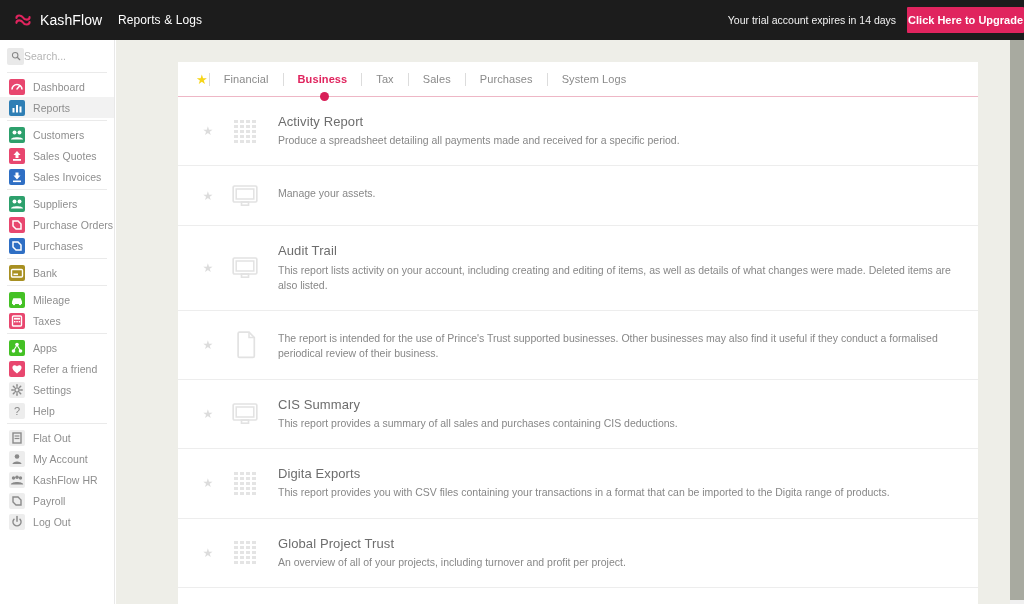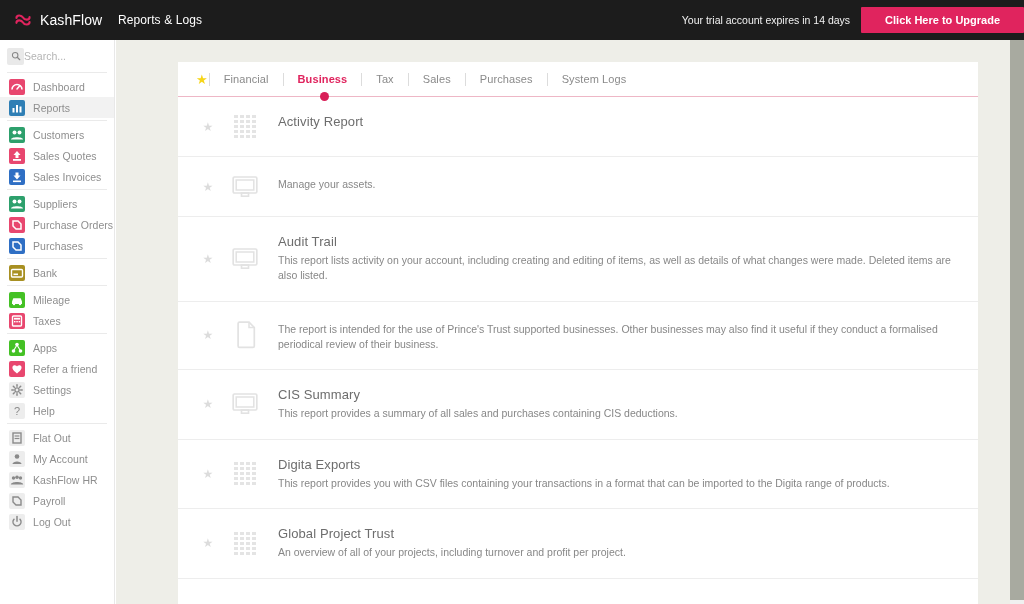--- a/index.html
+++ b/index.html
@@ -33,21 +33,21 @@
   .topbar-right {
     margin-left: auto; display: flex; align-items: center; height: 40px;
   }
   .trial-text {
     color: #f2f2f2; font-size: 10.5px; font-weight: normal;
     padding-right: 11px; white-space: nowrap;
   }
   .upgrade-btn {
     background: #e0245e; color: #ffffff;
     font-size: 11px; font-weight: bold;
-    height: 26px; padding: 0 24px;
+    height: 26px; padding: 0 1px;
     display: flex; align-items: center;
     border: none; cursor: pointer;
     margin-right: 0; border-radius: 1px;
     white-space: nowrap;
   }
 
   
   .sidebar {
     position: absolute; top: 40px; left: 0;
     width: 115px; height: 564px;
@@ -447,20 +447,21 @@
               <i></i>
               <i></i>
               <i></i>
               <i></i>
               <i></i>
               <i></i>
             </span>
           </span>
           <div class="row-text">
             <div class="row-title">Activity Report</div>
+            <div class="row-desc">Produce a spreadsheet detailing all payments made and received for a specific period.</div>
           </div>
         </div>
         <div class="report-row">
           <span class="row-star">★</span>
           <span class="row-icon">
             <svg width="26" height="24" viewBox="0 0 26 24">
               <rect x="1.2" y="2" width="23.6" height="16" rx="1.2" fill="none" stroke="#e2e2e2" stroke-width="1.7"></rect>
               <rect x="4.2" y="5" width="17.6" height="10" fill="none" stroke="#e2e2e2" stroke-width="1.5"></rect>
               <rect x="9.5" y="18" width="7" height="3.2" fill="none" stroke="#e2e2e2" stroke-width="1.6"></rect>
             </svg>

